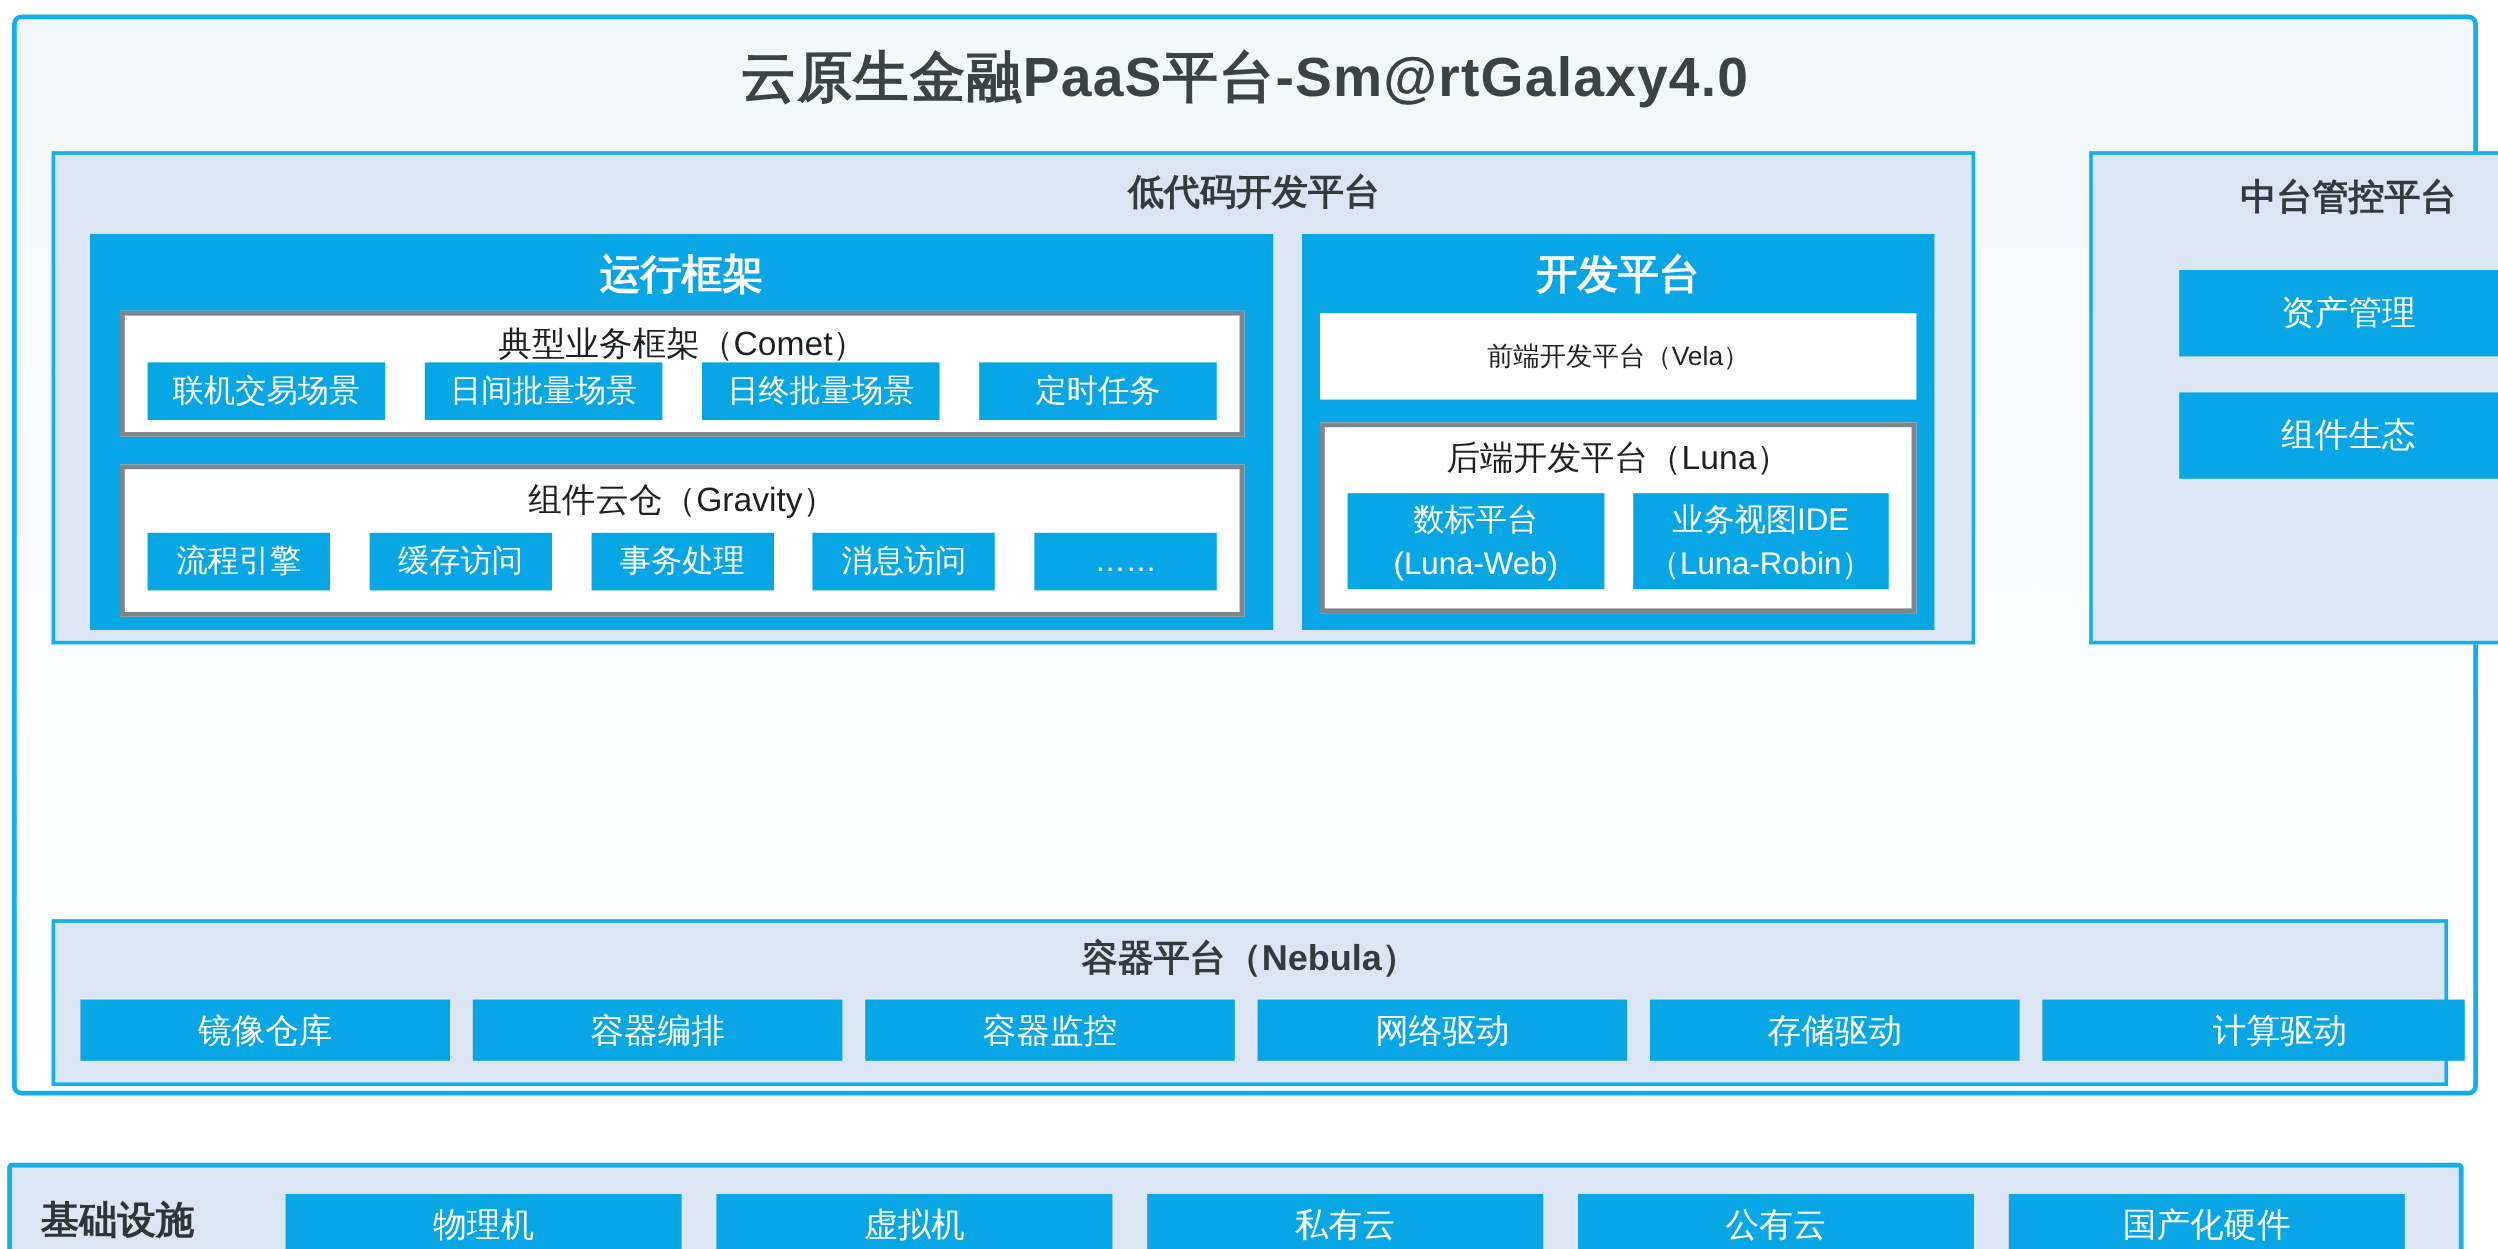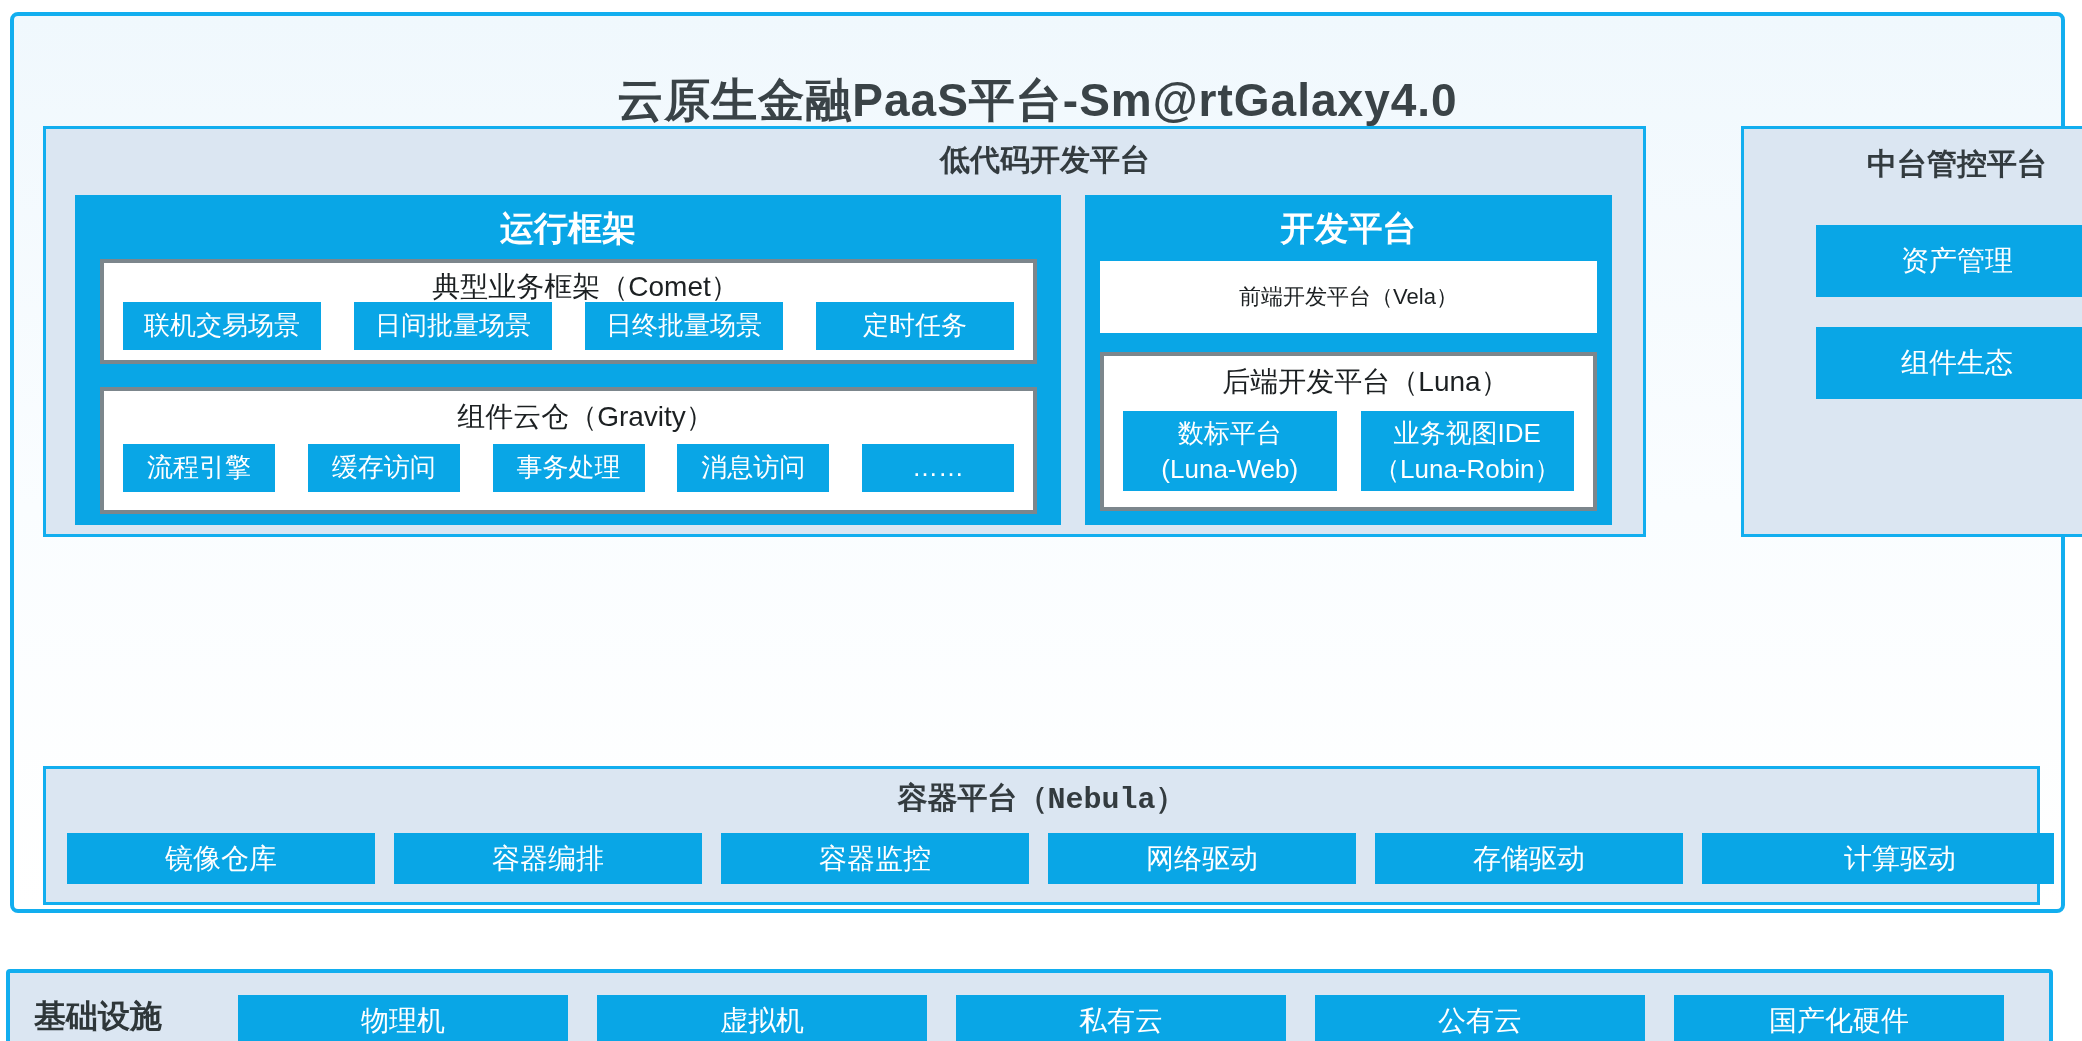--- a/index.html
+++ b/index.html
@@ -17,29 +17,29 @@
     font-family:"Liberation Sans","DejaVu Sans",sans-serif;
   }
   
   .main-frame{
     position:absolute;left:10px;top:12px;width:2047px;height:893px;
     border:4px solid var(--cyan);border-radius:8px;
     background:linear-gradient(180deg,#f0f8fd 0%,#fafdff 55%,#ffffff 100%);
   }
   .diagram-title{
     position:absolute;left:0;top:18px;width:100%;text-align:center;
-    font-size:46px;font-weight:700;color:var(--dark);letter-spacing:1px;margin-top:36px;
+    font-size:46px;font-weight:700;color:var(--dark);letter-spacing:1px;
   }
   
   .panel{
     position:absolute;background:var(--panel);
     border:3px solid var(--cyan);box-sizing:border-box;
   }
   .sec-label{
-    position:absolute;font-size:30px;font-weight:700;color:var(--label);white-space:nowrap;font-family:Liberation Mono, monospace;
+    position:absolute;font-size:30px;font-weight:700;color:var(--label);white-space:nowrap;
   }
   .center-label{left:0;top:9px;width:100%;text-align:center;}
   
   .chip{
     position:absolute;background:var(--blue);color:#ffffff;
     display:flex;align-items:center;justify-content:center;text-align:center;
     font-size:26px;line-height:1.2;white-space:nowrap;
   }
   .chip-2line{flex-direction:column;line-height:36px;white-space:normal;}
   
@@ -50,21 +50,21 @@
   .blk-dev{left:1039px;top:66px;width:527px;height:330px;}
   .blk-title{
     position:absolute;left:0;top:11px;width:100%;text-align:center;
     font-size:34px;font-weight:700;color:#ffffff;
   }
   .wbox{
     position:absolute;background:#ffffff;border:4px solid var(--grayb);box-sizing:border-box;
   }
   .wbox-label{
     position:absolute;left:0;width:100%;text-align:center;
-    font-size:28px;font-weight:500;color:var(--boxtext);padding-left:17px;
+    font-size:28px;font-weight:500;color:var(--boxtext);
   }
   .wbox-comet{left:25px;top:64px;width:937px;height:105px;}
   .wbox-gravity{left:25px;top:192px;width:937px;height:127px;}
   .wbox-comet .wbox-label{top:5px;}
   .wbox-gravity .wbox-label{top:7px;}
   .row{position:absolute;left:19px;right:19px;display:flex;justify-content:space-between;}
   .row-comet{bottom:10px;}
   .row-gravity{bottom:18px;}
   .row .chip{position:static;height:48px;}
   .row-comet .chip{width:198px;}

